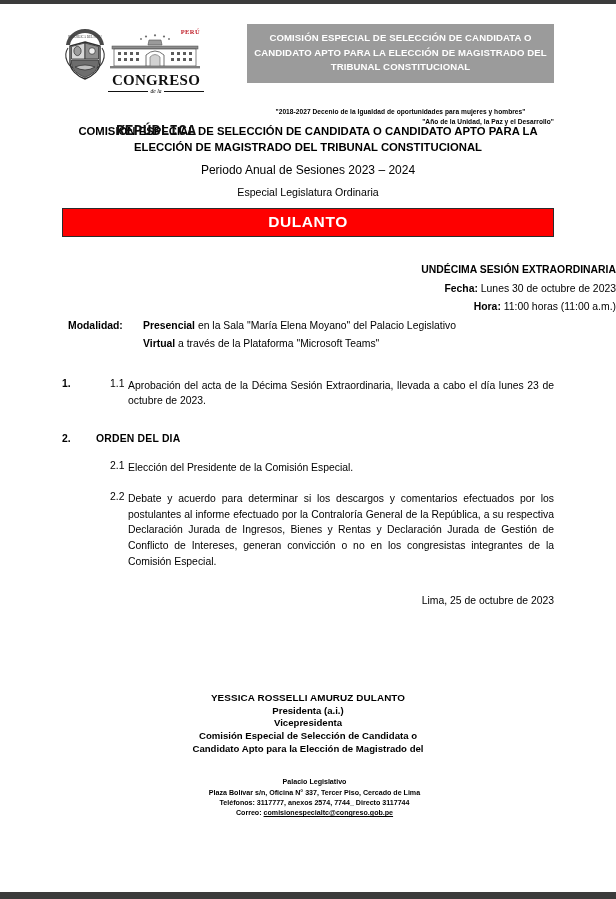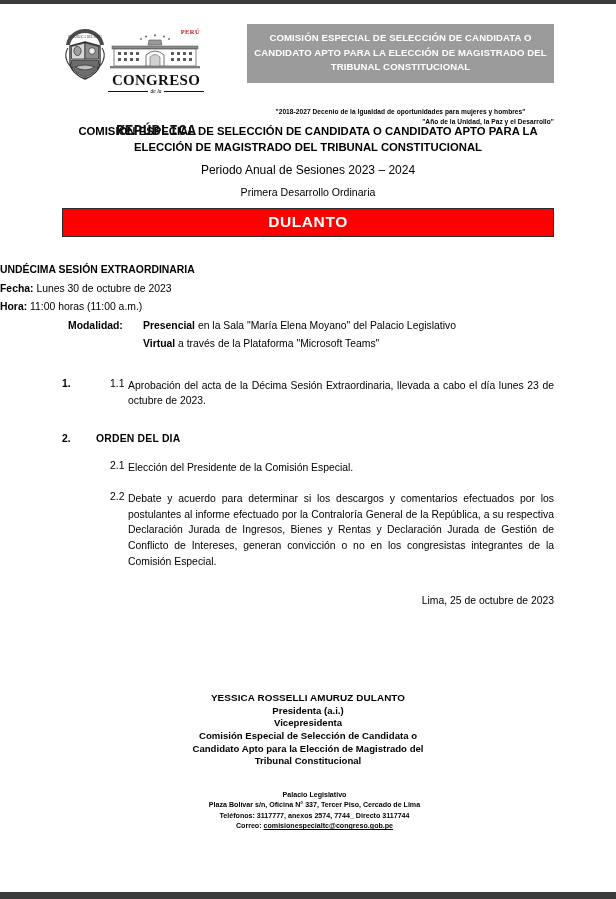--- a/index.html
+++ b/index.html
@@ -144,21 +144,21 @@
     color: #ffffff;
     font-size: 15.5px;
     font-weight: bold;
     letter-spacing: 0.6px;
     padding: 4px 0 5px 0;
   }
 
   
   .session {
     margin-top: 24px;
-    text-align: left;
+    text-align: right;
     font-size: 10.4px;
     line-height: 18.5px;
   }
   .session .hd { font-weight: bold; }
   .session b { font-weight: bold; }
 
   .modalidad {
     position: relative;
     margin-top: 0px;
     font-size: 10.4px;
@@ -305,21 +305,21 @@
     <div class="graybox">COMISIÓN ESPECIAL DE SELECCIÓN DE CANDIDATA O CANDIDATO APTO PARA LA ELECCIÓN DE MAGISTRADO DEL TRIBUNAL CONSTITUCIONAL</div>
 
     <div class="slogans">
       <div>"2018-2027 Decenio de la Igualdad de oportunidades para mujeres y hombres"</div>
       <div>"Año de la Unidad, la Paz y el Desarrollo"</div>
     </div>
   </div>
 
   <div class="main-title">COMISIÓN ESPECIAL DE SELECCIÓN DE CANDIDATA O CANDIDATO APTO PARA LA ELECCIÓN DE MAGISTRADO DEL TRIBUNAL CONSTITUCIONAL</div>
   <div class="period">Periodo Anual de Sesiones 2023 – 2024</div>
-  <div class="legislature">Primera Desarrollo Ordinaria</div>
+  <div class="legislature">Especial Legislatura Ordinaria</div>
 
   <div class="agenda-banner">DULANTO</div>
 
   <div class="session">
     <div class="hd">UNDÉCIMA SESIÓN EXTRAORDINARIA</div>
     <div>
       <b>Fecha:</b>
       <span>Lunes 30 de octubre de 2023</span>
     </div>
     <div>
@@ -364,21 +364,20 @@
   </div>
 
   <div class="lima">Lima, 25 de octubre de 2023</div>
 
   <div class="signature">
     <div class="name">YESSICA ROSSELLI AMURUZ DULANTO</div>
     <div>Presidenta (a.i.)</div>
     <div>Vicepresidenta</div>
     <div>Comisión Especial de Selección de Candidata o</div>
     <div>Candidato Apto para la Elección de Magistrado del</div>
-    <div>Tribunal Constitucional</div>
   </div>
 
   <div class="footer">
     <div>Palacio Legislativo</div>
     <div>Plaza Bolívar s/n, Oficina N° 337, Tercer Piso, Cercado de Lima</div>
     <div>Teléfonos: 3117777, anexos 2574, 7744_ Directo 3117744</div>
     <div>
       <span>Correo:</span>
       <span class="mail">comisionespecialtc@congreso.gob.pe</span>
     </div>

